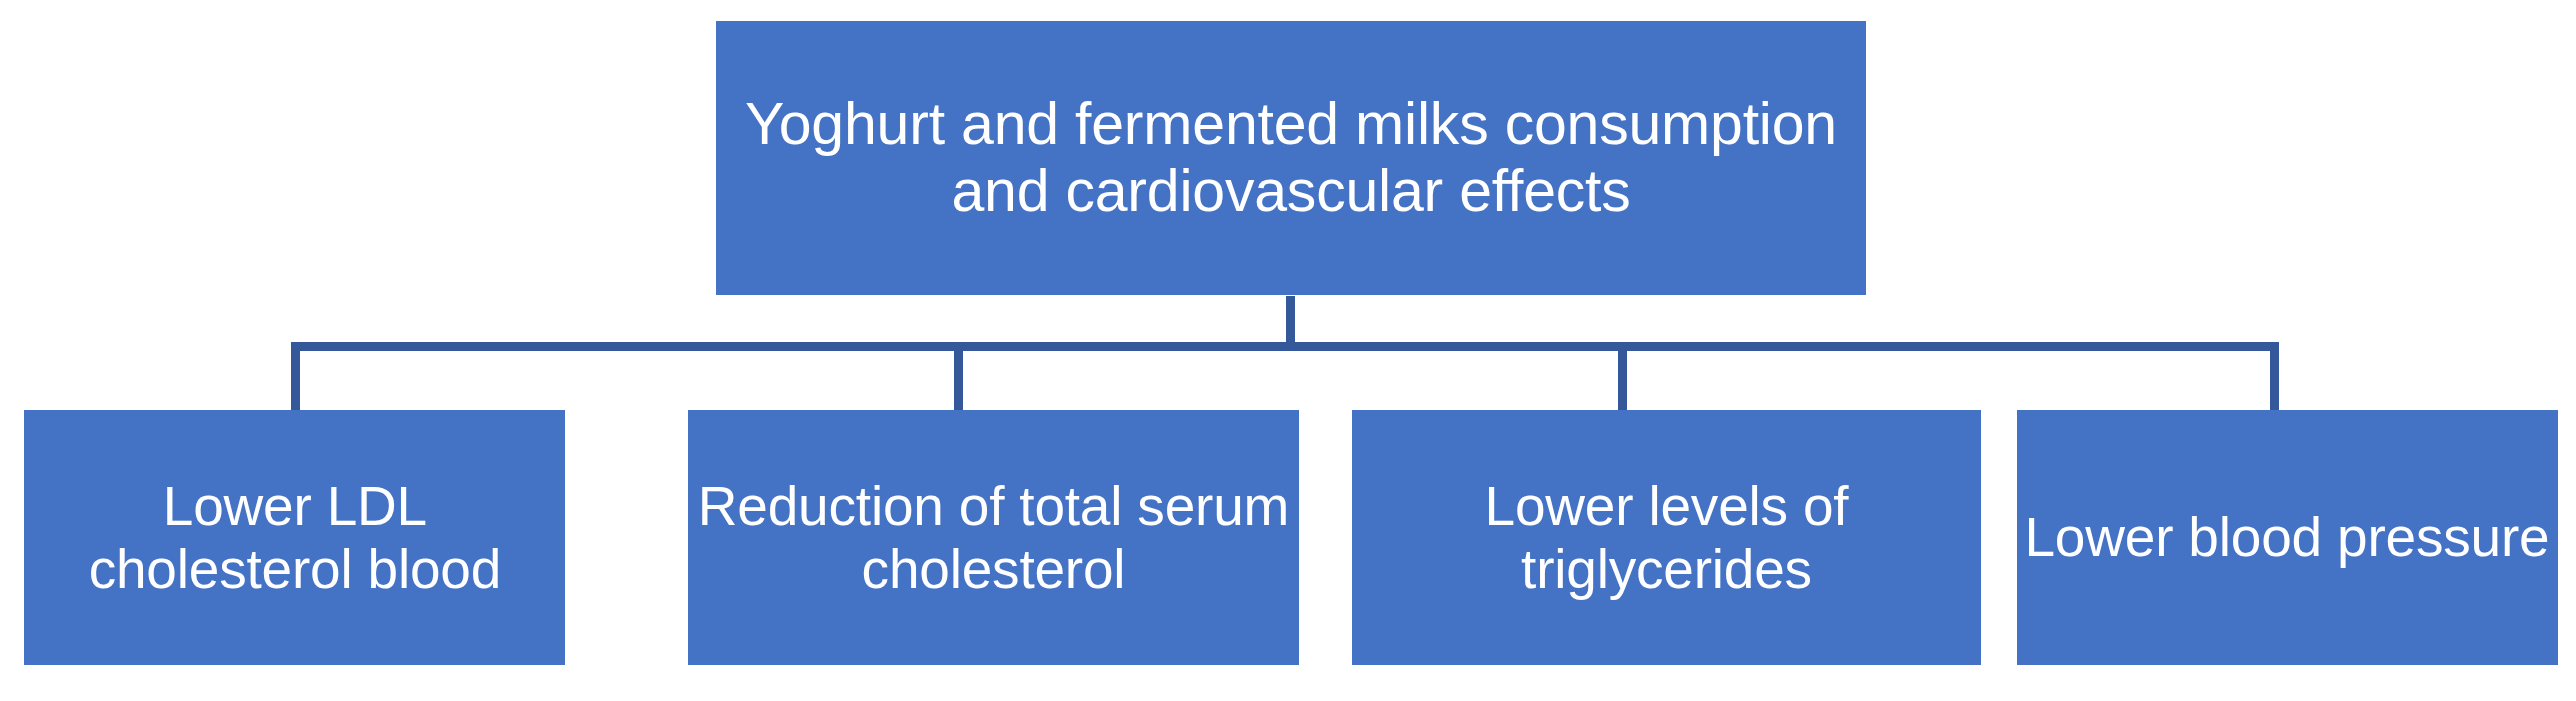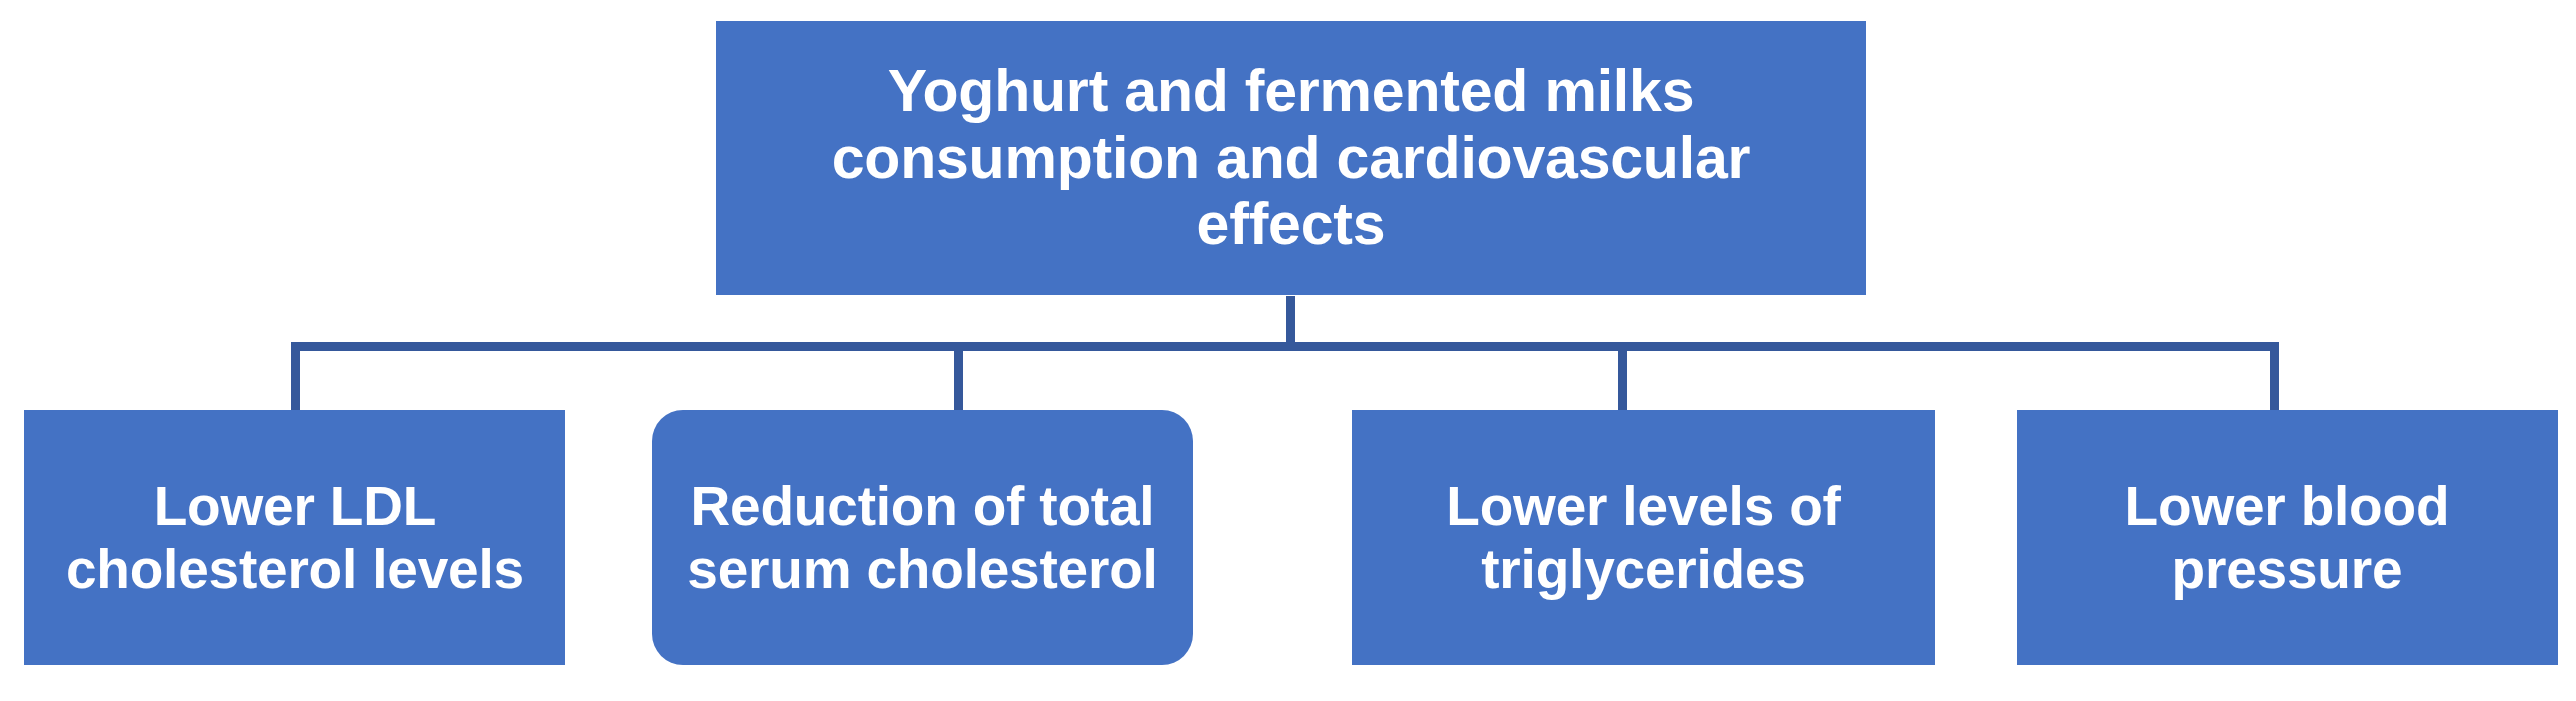--- a/index.html
+++ b/index.html
@@ -19,40 +19,40 @@
     position: absolute;
     background: #4472C4;
     color: #FFFFFF;
     display: flex;
     align-items: center;
     justify-content: center;
     text-align: center;
     box-sizing: border-box;
     line-height: 1.13;
     letter-spacing: -0.2px;
-    font-weight: 700;
+    font-weight: 400;
     white-space: pre-line;
   }
   #root-node {
     left: 716px;
     top: 21px;
     width: 1150px;
     height: 274px;
     font-size: 59px;
     padding: 0 28px;
   }
   .leaf {
     font-size: 55px;
     top: 410px;
     height: 255px;
     padding: 0 8.1px;
   }
   #leaf-0 { left: 24.4px;   width: 541px; }
-  #leaf-1 { left: 652px;  width: 541px; border-radius: 31px; }
-  #leaf-2 { left: 1352px; width: 583px; }
+  #leaf-1 { left: 688px;  width: 611px; }
+  #leaf-2 { left: 1352px; width: 629px; }
   #leaf-3 { left: 2017px; width: 541px; padding-left: 7px; }
 
   .conn {
     position: absolute;
     background: #35589B;
   }
   
   #stem-root {
     left: 1286px;
     top: 296px;
@@ -86,19 +86,19 @@
 
   <div class="conn" id="stem-root"></div>
 
   <div class="conn" id="bus"></div>
 
   <div class="conn drop" id="drop-0"></div>
   <div class="conn drop" id="drop-1"></div>
   <div class="conn drop" id="drop-2"></div>
   <div class="conn drop" id="drop-3"></div>
 
-  <div class="node leaf" id="leaf-0">Lower LDL cholesterol levels</div>
+  <div class="node leaf" id="leaf-0">Lower LDL cholesterol blood</div>
   <div class="node leaf" id="leaf-1">Reduction of total serum cholesterol</div>
   <div class="node leaf" id="leaf-2">Lower levels of triglycerides</div>
   <div class="node leaf" id="leaf-3">Lower blood pressure</div>
 
 </div>
 
 
 </body></html>

